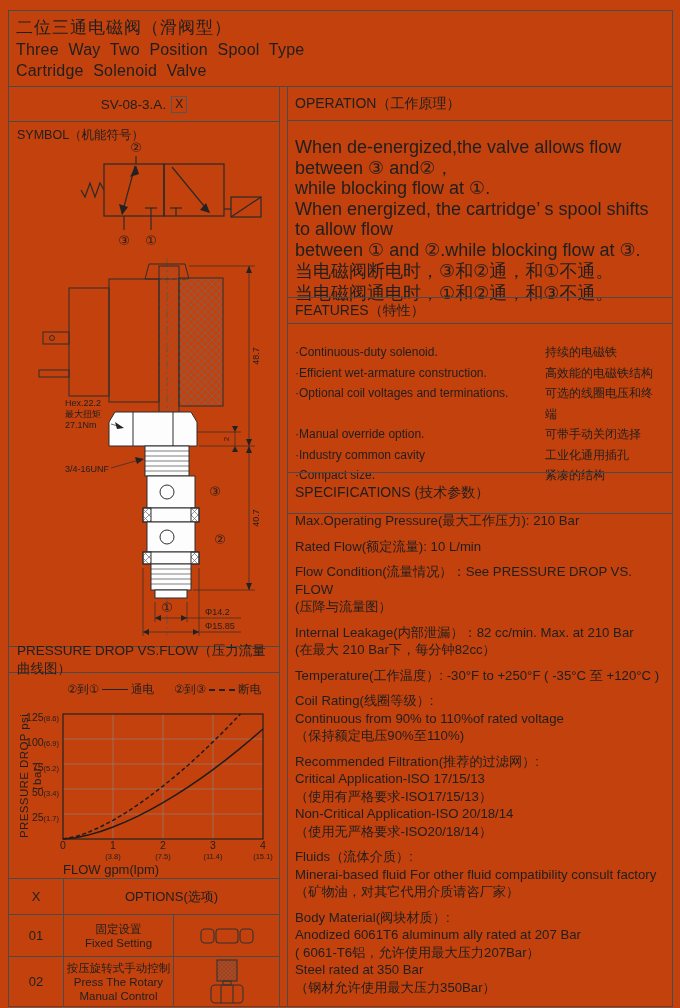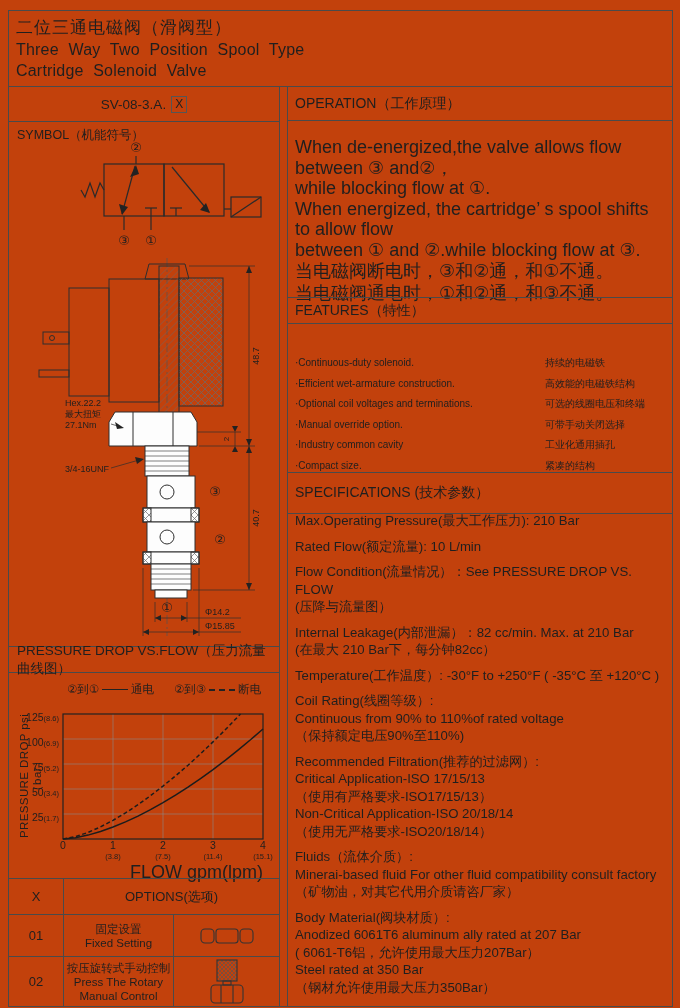--- a/index.html
+++ b/index.html
@@ -30,21 +30,21 @@
   .chart-h{position:absolute;top:559px;left:0;width:270px;height:27px;border-top:1px solid #4a4a4a;border-bottom:1px solid #4a4a4a;
            font-size:13.5px;display:flex;align-items:center;padding-left:8px;box-sizing:border-box;}
   .chartbox{position:absolute;top:587px;left:0;width:270px;height:205px;}
   #plot-svg{position:absolute;left:0;top:0;}
   .legend{position:absolute;top:8px;left:40px;width:230px;display:flex;justify-content:center;gap:20px;font-size:11.5px;}
   .lg-item{white-space:nowrap;}
   .ls{display:inline-block;width:26px;height:0;border-top:1.6px solid #222;vertical-align:middle;margin:0 3px;}
   .ls.dashed{border-top:2px dashed #222;}
   .ytitle{position:absolute;left:-59px;top:95px;width:150px;height:14px;transform:rotate(-90deg);
           text-align:center;font-size:11.5px;letter-spacing:.4px;}
-  .xtitle{position:absolute;left:54px;top:188px;width:200px;text-align:right;font-size:18px;}
+  .xtitle{position:absolute;left:54px;top:188px;width:200px;text-align:left;font-size:13px;}
   .ytick{position:absolute;left:0;width:50px;text-align:right;white-space:nowrap;}
   .xtick{position:absolute;top:166px;width:40px;text-align:center;}
   .tm{font-size:10.5px;} .ts{font-size:7.5px;}
   .xtick .tm,.xtick .ts{display:block;line-height:11px;}
   
   .optionstable{position:absolute;top:791px;left:0;width:270px;height:128px;border-top:1px solid #4a4a4a;font-size:13px;}
   .opt-row{display:flex;box-sizing:border-box;}
   .opt-head{height:36px;border-bottom:1px solid #4a4a4a;}
   .opt-r1{height:42px;border-bottom:1px solid #4a4a4a;}
   .opt-r2{height:49px;}
@@ -53,21 +53,21 @@
   .opt-desc{width:110px;border-right:1px solid #4a4a4a;display:flex;flex-direction:column;align-items:center;justify-content:center;
             text-align:center;font-size:11.5px;line-height:14px;box-sizing:border-box;}
   .opt-icon{flex:1;display:flex;align-items:center;justify-content:center;}
   
   .sec-h{position:absolute;left:0;width:100%;font-size:14px;padding-left:8px;box-sizing:border-box;display:flex;align-items:center;}
   .op-h{top:0;height:34px;border-bottom:1px solid #4a4a4a;}
   .op-body{position:absolute;top:34px;left:0;width:100%;height:176px;padding:16px 8px 0;box-sizing:border-box;font-size:18px;}
   .op-en div{line-height:20.5px;}
   .op-zh{margin-top:0;} .op-zh div{line-height:22px;}
   .feat-h{top:210px;height:27px;border-top:1px solid #4a4a4a;border-bottom:1px solid #4a4a4a;}
-  .feat-body{position:absolute;top:250px;left:0;width:100%;height:148px;padding:16px 8px 0;box-sizing:border-box;font-size:10px;}
+  .feat-body{position:absolute;top:239px;left:0;width:100%;height:148px;padding:16px 8px 0;box-sizing:border-box;font-size:12px;}
   .feat-row{display:flex;line-height:20.5px;}
   .f-en{width:250px;} .f-zh{flex:1;}
   .spec-h{top:385px;height:42px;border-top:1px solid #4a4a4a;border-bottom:1px solid #4a4a4a;}
   .spec-body{position:absolute;top:415px;left:0;width:100%;height:504px;padding:10px 8px 0;box-sizing:border-box;
              font-size:13.2px;overflow:hidden;}
   .spec-p{margin-bottom:8px;} .spec-p div{line-height:17.5px;}
   svg text{font-family:"Liberation Sans","DejaVu Sans",sans-serif;}
 </style>
 </head>
 <body>

